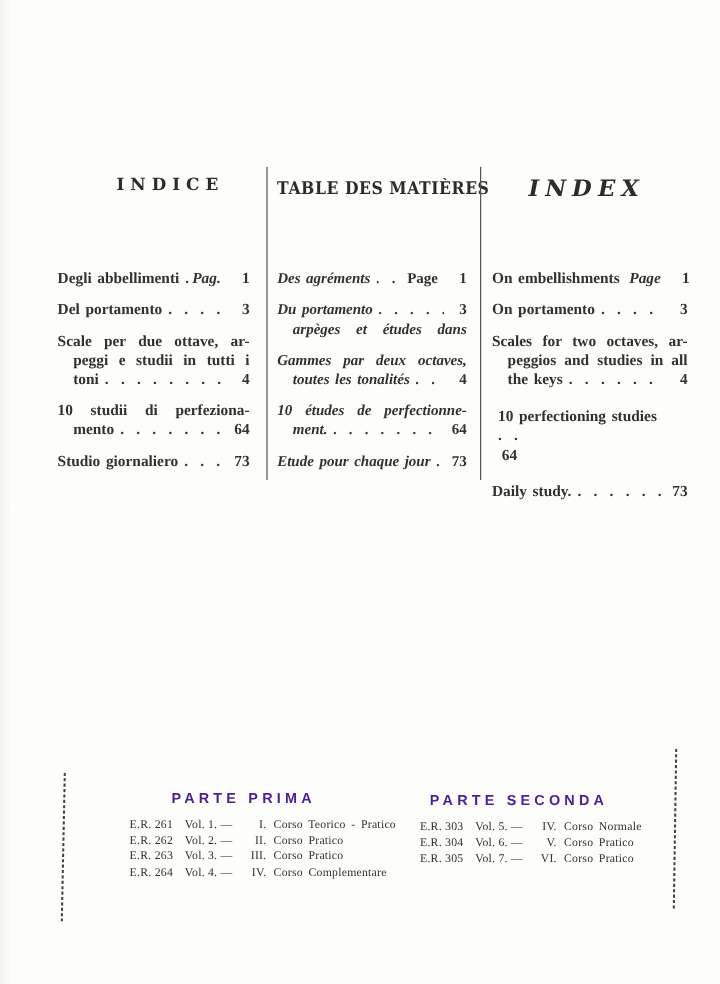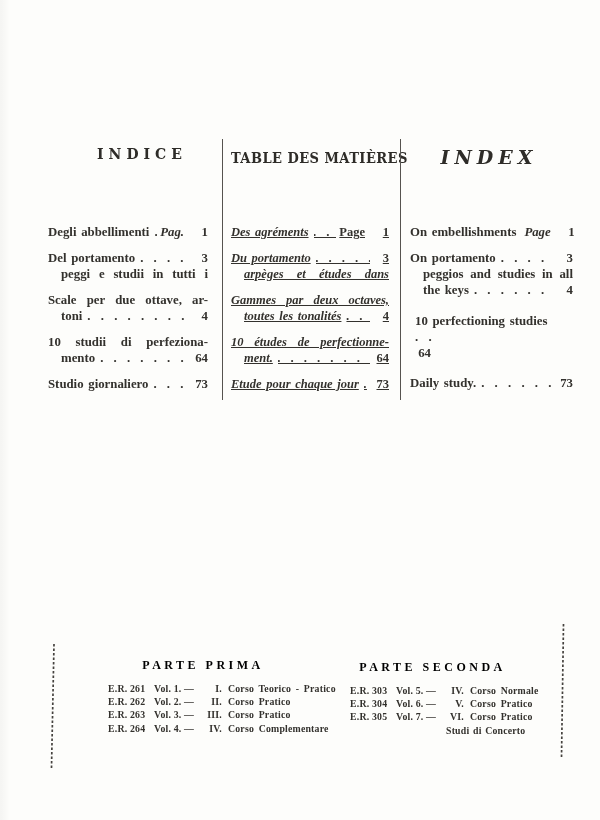--- a/index.html
+++ b/index.html
@@ -29,48 +29,48 @@
 
   
   .vrule{position:absolute;top:139px;width:1px;height:261px;background:#56534f;}
   #rule-1{left:222px;}
   #rule-2{left:400px;}
 
   
   .col{position:absolute;top:224px;font-size:12.8px;font-weight:700;
        word-spacing:1.5px;line-height:16px;}
   #col-it{left:48px;width:160px;}
-  #col-fr{left:231px;width:158px;font-style:italic;font-size:12.5px;text-decoration:underline;}
+  #col-fr{left:231px;width:158px;font-style:italic;font-size:12.5px;}
   #col-en{left:410px;width:163px;}
 
   .line{display:flex;align-items:baseline;white-space:nowrap;line-height:16px;}
   .line.just{display:block;text-align:justify;text-align-last:justify;}
   .indent{padding-left:13px;}
   .gap{margin-top:10px;justify-content:space-between;}
   .gap2{margin-top:15px;flex-direction:column;}
   .gap3{margin-top:14px;}
   .t{white-space:nowrap;}
   .dots{flex:1;margin-left:5px;word-spacing:7px;overflow:hidden;white-space:nowrap;}
   .lbl{margin:0 5px 0 3px;font-style:italic;}
   #col-fr .lbl{font-style:normal;}
   #col-fr .num{font-style:normal;}
   .num{min-width:16px;text-align:right;margin-left:3px;}
 
   
   .part{position:absolute;color:#33312d;}
   #part-prima{left:108px;top:658px;width:190px;}
   #part-seconda{left:350px;top:660px;width:165px;}
   .part-title{
-    margin:0;font-family:Liberation Serif, serif;font-size:12px;font-weight:700;
-    letter-spacing:3.5px;text-align:center;white-space:nowrap;color:#000000;
+    margin:0;font-family:Liberation Sans, sans-serif;font-size:12px;font-weight:700;
+    letter-spacing:3.5px;text-align:center;white-space:nowrap;color:#4c1d95;
   }
   .part-rows{margin-top:9px;}
   .prow{
     display:grid;grid-template-columns:40px 46px 16px auto;column-gap:6px;
-    font-size:9.8px;font-weight:700;line-height:13.2px;white-space:nowrap;
+    font-size:9.8px;font-weight:400;line-height:13.2px;white-space:nowrap;
     letter-spacing:.2px;
   }
   .prow .no{text-align:right;}
   .prow .course{word-spacing:2px;}
   .prow.sub .course{margin-left:-24px;word-spacing:1px;}
 
   
   .chain{position:absolute;}
   #chain-left{left:48px;top:644px;}
   #chain-right{left:558px;top:624px;}
@@ -92,22 +92,22 @@
       <span class="t">Degli abbellimenti</span>
       <span class="dots">. .</span>
       <span class="lbl">Pag.</span>
       <span class="num">1</span>
     </div>
     <div class="line gap">
       <span class="t">Del portamento</span>
       <span class="dots">. . . . .</span>
       <span class="num">3</span>
     </div>
+    <div class="line gap just">Scale per due ottave, ar-</div>
     <div class="line just indent">peggi e studii in tutti i</div>
-    <div class="line gap just">Scale per due ottave, ar-</div>
     <div class="line indent">
       <span class="t">toni</span>
       <span class="dots">. . . . . . . . .</span>
       <span class="num">4</span>
     </div>
     <div class="line gap just">10 studii di perfeziona-</div>
     <div class="line indent">
       <span class="t">mento</span>
       <span class="dots">. . . . . . . .</span>
       <span class="num">64</span>
@@ -156,20 +156,21 @@
       <span class="t">On embellishments</span>
       <span class="dots">. .</span>
       <span class="lbl">Page</span>
       <span class="num">1</span>
     </div>
     <div class="line gap">
       <span class="t">On portamento</span>
       <span class="dots">. . . . .</span>
       <span class="num">3</span>
     </div>
+    <div class="line gap just">Scales for two octaves, ar-</div>
     <div class="line just indent">peggios and studies in all</div>
     <div class="line indent">
       <span class="t">the keys</span>
       <span class="dots">. . . . . . .</span>
       <span class="num">4</span>
     </div>
     <div class="line gap2">
       <span class="t">10 perfectioning studies</span>
       <span class="dots">. .</span>
       <span class="num">64</span>
@@ -236,22 +237,16 @@
         <span class="vol">Vol. 6. —</span>
         <span class="no">V.</span>
         <span class="course">Corso Pratico</span>
       </div>
       <div class="prow">
         <span class="er">E.R. 305</span>
         <span class="vol">Vol. 7. —</span>
         <span class="no">VI.</span>
         <span class="course">Corso Pratico</span>
       </div>
-      <div class="prow sub">
-        <span class="er"></span>
-        <span class="vol"></span>
-        <span class="no"></span>
-        <span class="course">Studi di Concerto</span>
-      </div>
     </div>
   </section>
 
 </div>
 
 </body></html>

